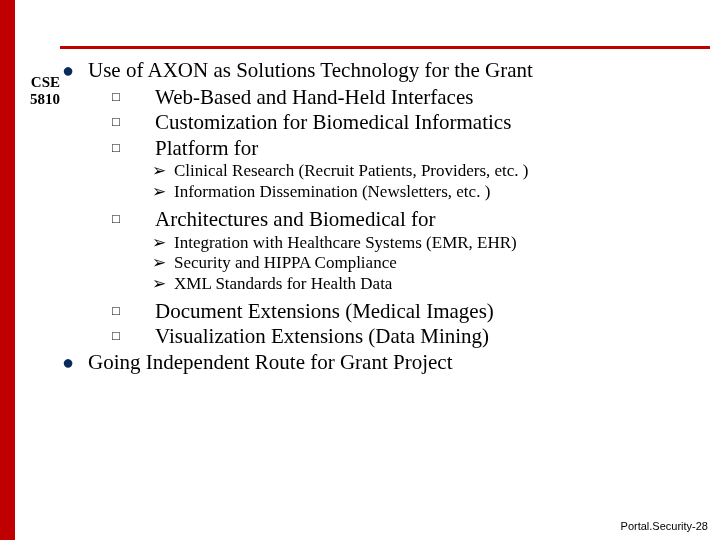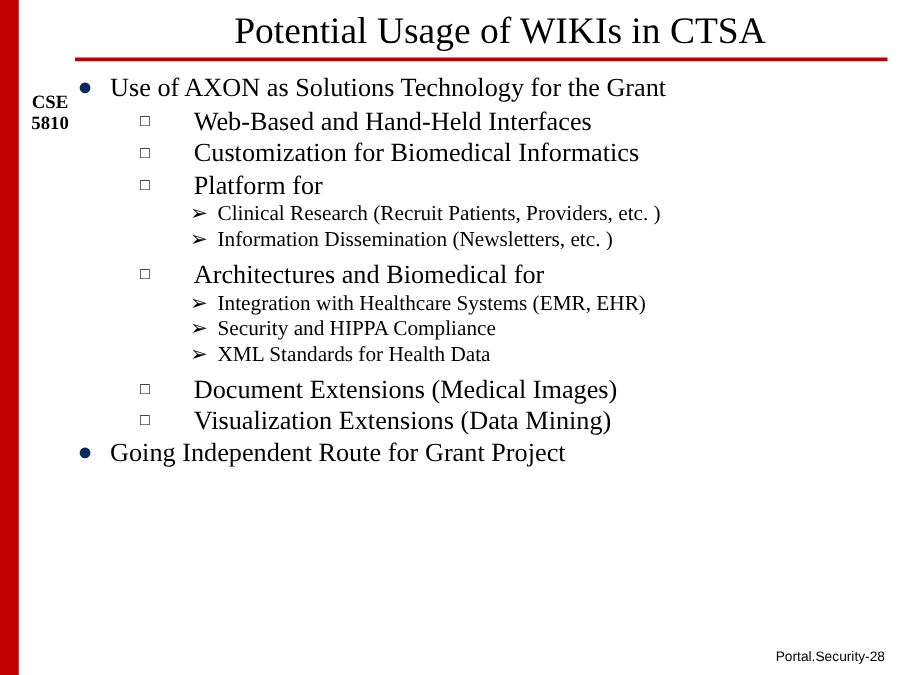--- a/index.html
+++ b/index.html
@@ -13,21 +13,21 @@
   }
   .acorn::before { content:""; position:absolute; top:-3px; left:-1px; width:10px; height:4px; background:#6b4a27; border-radius:2px 2px 0 0;}
   .logo-square {
     margin-top: 3px; width: 34px; height: 40px; background: #0a2a5c; border-radius: 3px;
     display:flex; align-items:center; justify-content:center;
   }
   .seal {
     width: 26px; height: 26px; background: radial-gradient(circle, #f2c74a 0 55%, #d3a72a 55% 100%);
     border-radius: 50%; border: 1px solid #8c6b12;
   }
-  .course-label { position: absolute; left: 20px; top: 74px; font-family: "Times New Roman", serif; font-size: 15px; font-weight: bold; color: #000; line-height: 1.15; text-align:center; width: 40px;}
+  .course-label { position: absolute; left: 20px; top: 74px; font-family: "Times New Roman", serif; font-size: 15px; font-weight: bold; color: #000; line-height: 1.15; text-align:right; width: 40px;}
   .title { position:absolute; left: 105px; top: 8px; width: 590px; text-align:center; font-size: 30px; color:#000; }
   .title-underline { position:absolute; left: 60px; top: 46px; width: 650px; height: 3px; background:#c00000; }
   .content { position:absolute; left: 62px; top: 58px; width: 650px; font-size: 21px; color:#000; line-height: 1.22; }
   .lvl1 { display:flex; margin-bottom: 1px; }
   .lvl1 .bu { width: 26px; flex: 0 0 26px; color:#0a2a5c; font-size: 20px; line-height:1.25; }
   .lvl1 .tx { flex:1; }
   .lvl2 { display:flex; margin-left: 50px; }
   .lvl2 .bu { width: 26px; flex: 0 0 26px; font-size: 13px; line-height: 1.9; }
   .lvl2 .tx { flex:1; font-size: 21px; margin-left: 17px; }
   .lvl3 { display:flex; margin-left: 90px; }
@@ -41,21 +41,20 @@
 
 <div class="slide">
   <div class="red-stripe"></div>
 
 
   <div class="course-label">
     <div>CSE</div>
     <div>5810</div>
   </div>
 
-  <div class="title">Potential Usage of WIKIs in CTSA</div>
   <div class="title-underline"></div>
 
   <div class="content">
 
     <div class="lvl1">
       <span class="bu">●</span>
       <span class="tx">Use of AXON as Solutions Technology for the Grant</span>
     </div>
 
     <div class="lvl2">

